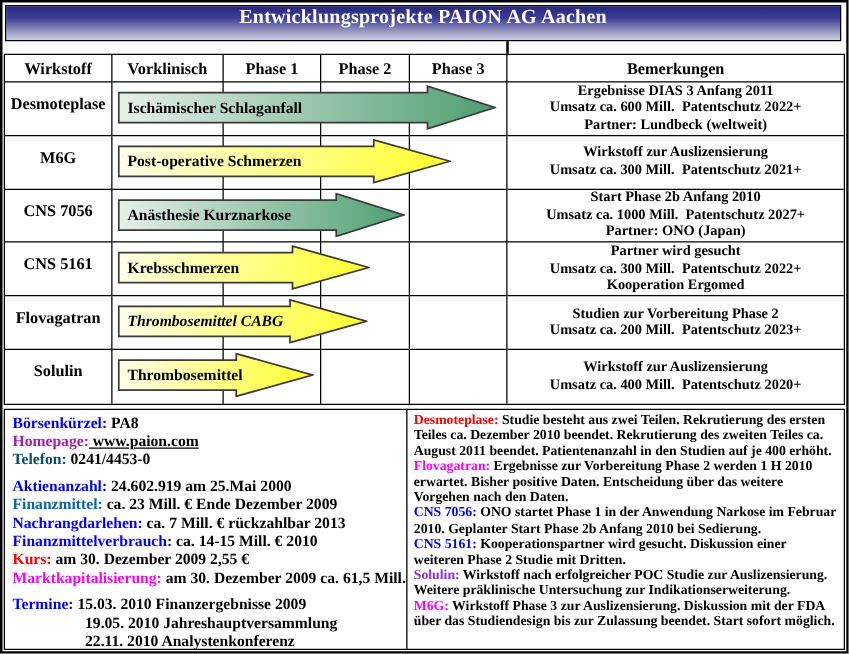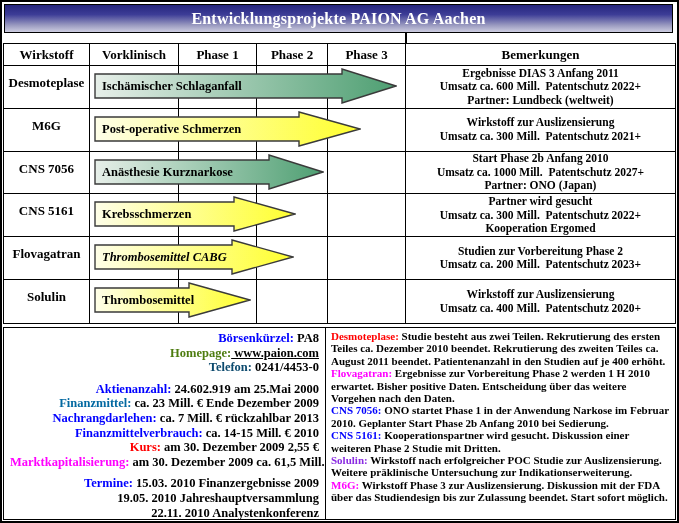--- a/index.html
+++ b/index.html
@@ -4,21 +4,21 @@
 <style>
   html,body{margin:0;padding:0;background:#888;}
   .page{position:relative;width:679px;height:523px;background:#fff;
         font-family:"Liberation Serif","DejaVu Serif",serif;font-weight:bold;
         overflow:hidden;margin:0 auto;}
   .frame{position:absolute;left:0;top:0;width:679px;height:523px;
          border:2.5px solid #000;box-sizing:border-box;pointer-events:none;z-index:50;}
   
   .titlebar{position:absolute;left:4px;top:4px;width:669px;height:29px;box-sizing:border-box;
             border:1px solid #000;background:linear-gradient(to bottom,#26267e 0%,#3c3c96 35%,#9a9ac0 75%,#cdcde0 100%);
-            display:flex;align-items:center;justify-content:center;}
+            display:flex;justify-content:center;}
   .titlebar span{color:#fff;font-size:16px;letter-spacing:.2px;}
   .connector{position:absolute;left:405px;top:33px;width:1.5px;height:10px;background:#000;}
   
   .tbl{position:absolute;left:3px;top:43px;width:673px;height:281px;box-sizing:border-box;
        border:1.5px solid #000;display:grid;
        grid-template-columns:86px 89px 78px 71px 78px 1fr;
        grid-template-rows:22px repeat(6,1fr);}
   .hcell,.cell{box-sizing:border-box;border-right:1.2px solid #000;border-bottom:1.2px solid #000;
                display:flex;align-items:center;justify-content:center;overflow:hidden;}
   .hcell{font-size:13px;}
@@ -27,21 +27,21 @@
   .drug{font-size:13px;align-items:flex-start;padding-top:9px;}
   .rem{flex-direction:column;justify-content:center;font-size:11.5px;line-height:13.4px;text-align:center;}
   .rem div{white-space:pre;}
   .arrow-layer{position:absolute;left:0;top:0;width:673px;height:281px;pointer-events:none;z-index:5;}
   .arrow-svg{position:absolute;}
   .arrow-label{position:absolute;height:36px;line-height:36px;font-size:12.5px;color:#000;white-space:nowrap;}
   
   .panel{position:absolute;box-sizing:border-box;border:1.5px solid #000;background:#fff;overflow:hidden;}
   .panel-left{left:3px;top:327px;width:323px;height:193px;padding:3px 6px;font-size:12.5px;}
   .panel-right{left:325px;top:327px;width:351px;height:193px;padding:2px 5px;font-size:11px;line-height:12.4px;}
-  .bl{height:14.6px;line-height:14.6px;white-space:nowrap;text-align:right;}
+  .bl{height:14.6px;line-height:14.6px;white-space:nowrap;}
   .gap{height:7px;}
   .ind{padding-left:58px;}
   .u{text-decoration:underline;}
   .para{margin:0;}
 </style>
 </head>
 <body>
 
 <div class="page">
   <div class="frame"></div>
@@ -184,21 +184,21 @@
             <stop offset="1" stop-color="#FFFF2E"></stop>
           </linearGradient>
         </defs>
         <polygon points="1,6 95,6 95,1 156,18 95,35 95,30 1,30" fill="url(#g5)" stroke="#3A3A3A" stroke-width="1.4"></polygon>
       </svg>
       <div class="arrow-label" style="left: 99px; top: 238.667px;">Thrombosemittel</div>
     </div>
 
   <div class="panel panel-left">
     <div class="bl"><span style="color: rgb(0, 0, 255);">Börsenkürzel:</span><span> PA8</span></div>
-    <div class="bl"><span style="color: #4d7c0f;">Homepage:</span><span class="u"> www.paion.com</span></div>
+    <div class="bl"><span style="color: #a21caf;">Homepage:</span><span class="u"> www.paion.com</span></div>
     <div class="bl"><span style="color: #0c4a6e;">Telefon:</span><span> 0241/4453-0</span></div>
     <div class="gap"></div>
     <div class="bl"><span style="color: rgb(0, 0, 255);">Aktienanzahl:</span><span> 24.602.919 am 25.Mai 2000</span></div>
     <div class="bl"><span style="color: #0369a1;">Finanzmittel:</span><span> ca. 23 Mill. € Ende Dezember 2009</span></div>
     <div class="bl"><span style="color: rgb(0, 0, 255);">Nachrangdarlehen:</span><span> ca. 7 Mill. € rückzahlbar 2013</span></div>
     <div class="bl"><span style="color: rgb(0, 0, 255);">Finanzmittelverbrauch:</span><span> ca. 14-15 Mill. € 2010</span></div>
     <div class="bl"><span style="color: rgb(255, 0, 0);">Kurs:</span><span> am 30. Dezember 2009  2,55 €</span></div>
     <div class="bl"><span style="color: rgb(255, 0, 255);">Marktkapitalisierung:</span><span> am 30. Dezember 2009 ca.  61,5 Mill. €</span></div>
     <div class="gap"></div>
     <div class="bl"><span style="color: rgb(0, 0, 255);">Termine:</span><span> 15.03. 2010  Finanzergebnisse 2009</span></div>

